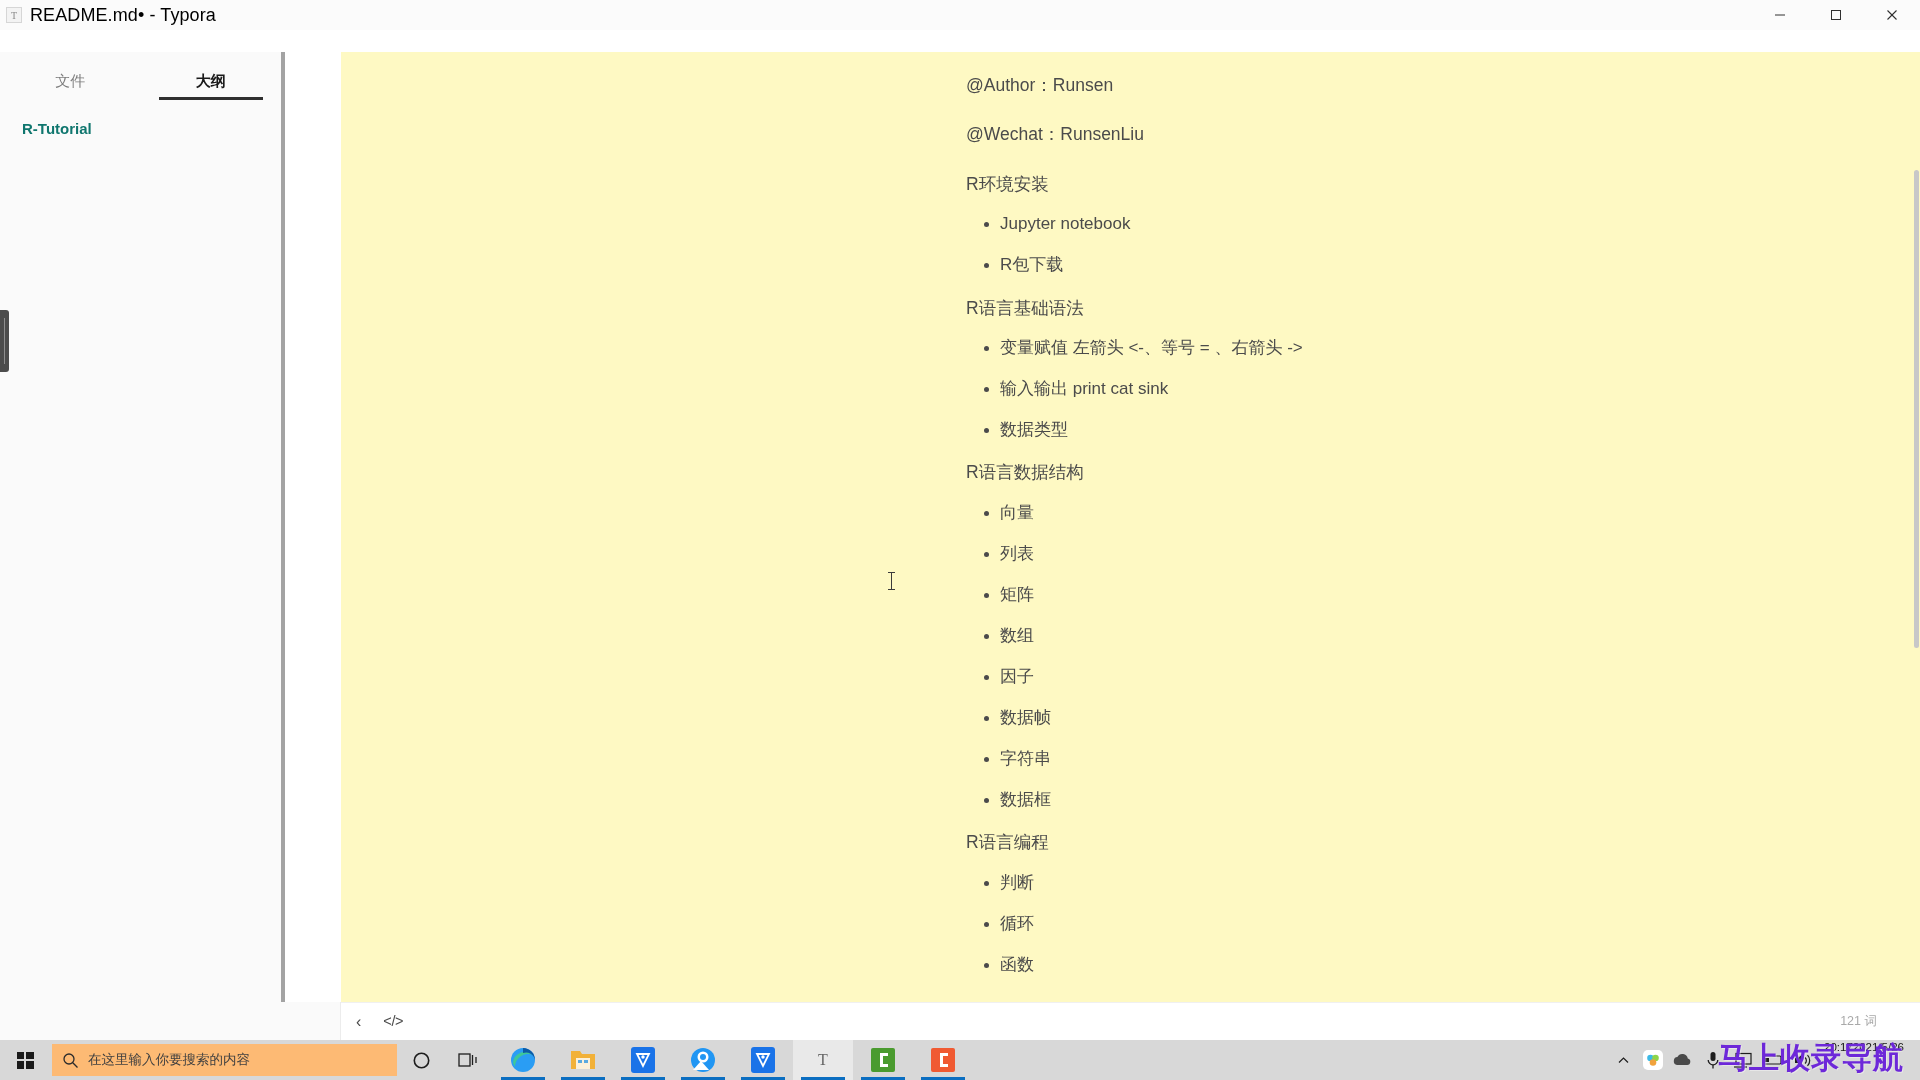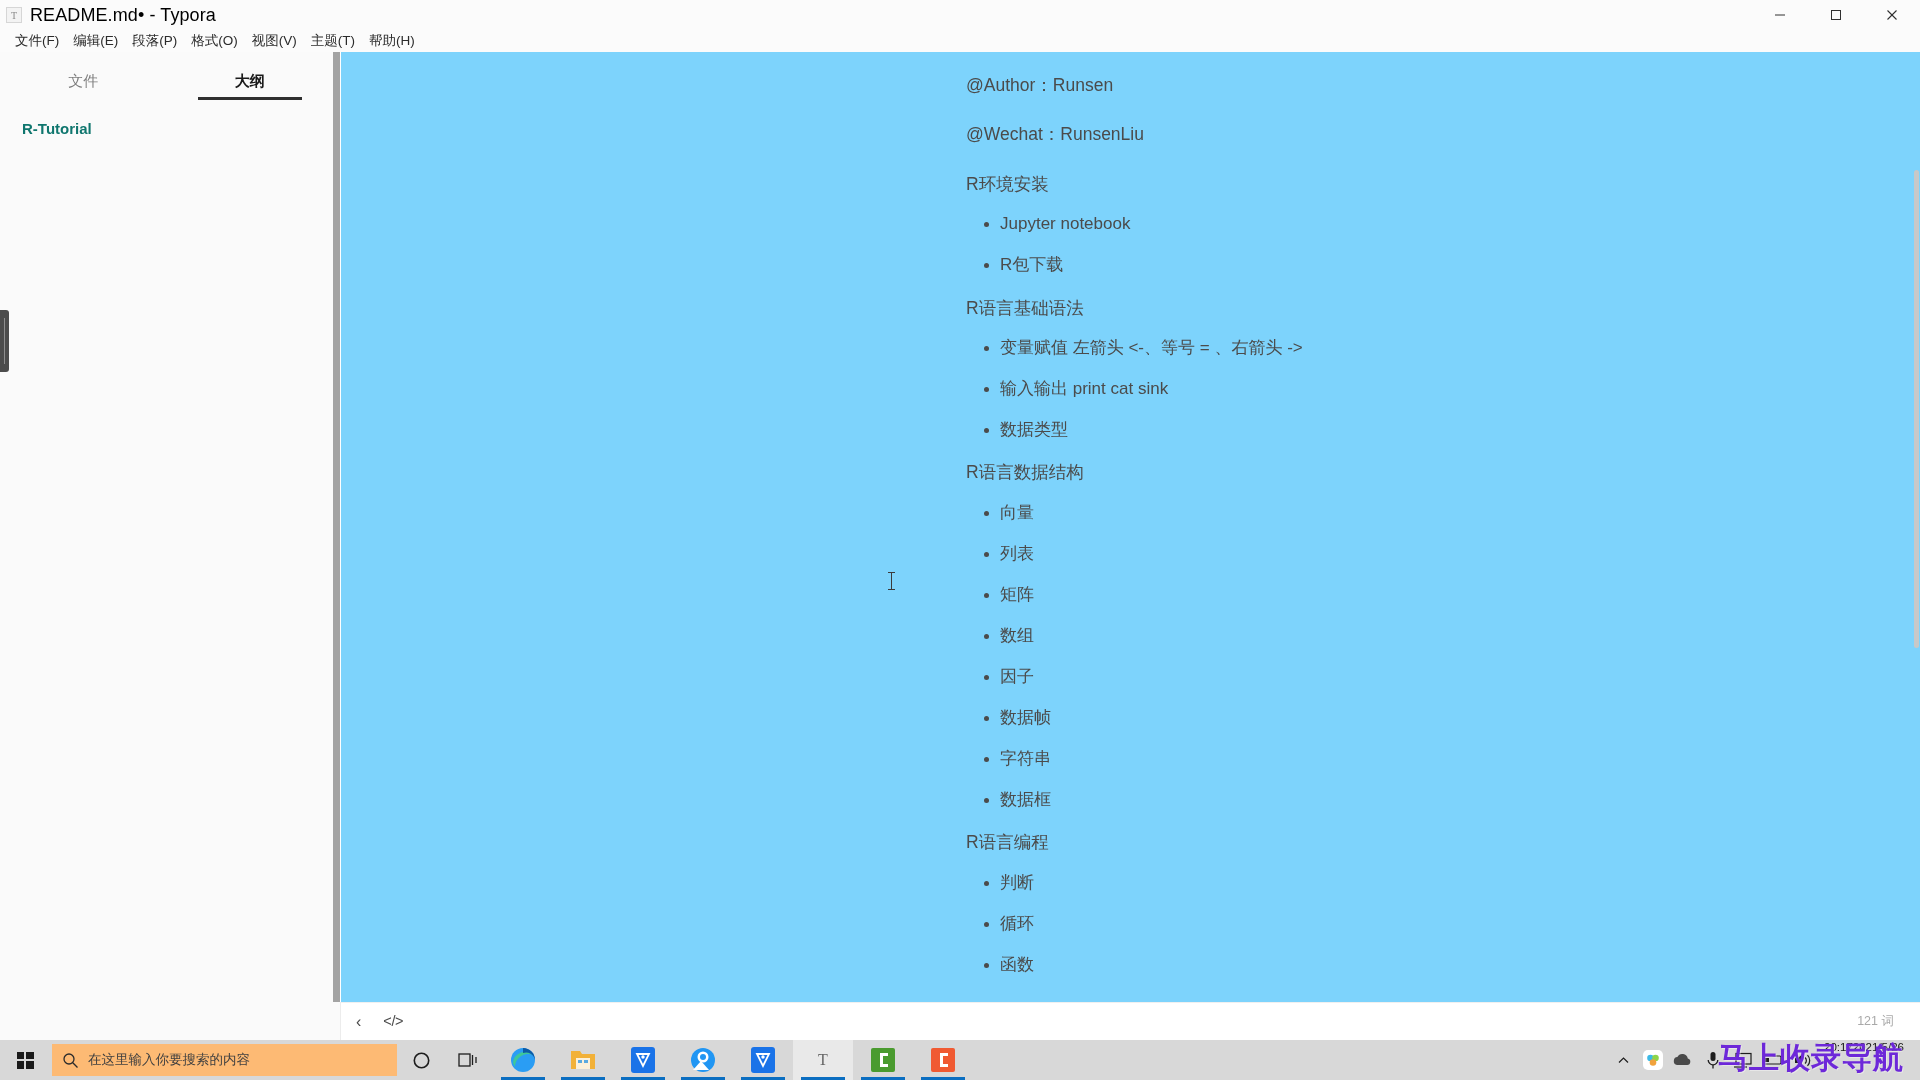--- a/index.html
+++ b/index.html
@@ -50,23 +50,23 @@
   }
   .menu-item {
     font-size: 13.5px; color: #2b2b2b;
     padding: 2px 7px;
     white-space: nowrap;
   }
 
   
   .sidebar {
     position: absolute; left: 0; top: 52px;
-    width: 340px; height: 950px;
+    width: 285px; height: 950px;
     background: #fafafa;
-    border-right: 7px solid #a3a3a3;
+    border-right: 4px solid #a3a3a3;
   }
   .side-tabs {
     display: flex; align-items: flex-end;
     height: 48px;
     padding: 0 0 0 0;
   }
   .side-tab {
     flex: 1;
     text-align: center;
     font-size: 15px;
@@ -95,21 +95,21 @@
   }
   .side-handle .grip {
     position: absolute; left: 4px; top: 8px;
     width: 1px; height: 46px; background: #8e8e8e;
   }
 
   
   .editor {
     position: absolute; left: 341px; top: 52px;
     width: 1579px; height: 950px;
-    background: #7dd3fc;
+    background: #fef9c3;
     overflow: hidden;
   }
   .doc {
     position: absolute; left: 0; top: 0;
     width: 1560px;
     padding: 0;
   }
   .content {
     position: absolute; left: 625px; top: 22px;
     width: 1010px;
@@ -177,21 +177,21 @@
     position: absolute; left: 341px; top: 1002px;
     width: 1579px; height: 38px;
     background: #ffffff;
     border-top: 1px solid #f0f0f0;
     display: flex; align-items: center;
   }
   .sb-left { display: flex; align-items: center; gap: 22px; padding-left: 15px; }
   .sb-btn { font-size: 16px; color: #4b4b4b; line-height: 1; }
   .sb-btn.code { font-size: 14.5px; letter-spacing: -.4px; }
   .sb-spacer { flex: 1; }
-  .sb-words { font-size: 12.5px; color: #a9a9a9; padding-right: 26px; }
+  .sb-words { font-size: 12.5px; color: #a9a9a9; padding-right: 43px; }
   .sb-left-fill {
     position: absolute; left: 0; top: 1002px;
     width: 341px; height: 38px;
     background: #fafafa; border-right: 1px solid #ececec;
   }
 
   
   .taskbar {
     position: absolute; left: 0; top: 1040px;
     width: 1920px; height: 40px;
@@ -282,29 +282,20 @@
         </svg>
     </div>
     <div class="win-btn close">
       <svg width="12" height="12" viewBox="0 0 12 12">
           <line x1="1.5" y1="1.5" x2="10.5" y2="10.5" stroke="#303030" stroke-width="1.1"></line>
           <line x1="10.5" y1="1.5" x2="1.5" y2="10.5" stroke="#303030" stroke-width="1.1"></line>
         </svg>
     </div>
   </div>
 
-  <div class="menubar">
-    <div class="menu-item">文件(F)</div>
-    <div class="menu-item">编辑(E)</div>
-    <div class="menu-item">段落(P)</div>
-    <div class="menu-item">格式(O)</div>
-    <div class="menu-item">视图(V)</div>
-    <div class="menu-item">主题(T)</div>
-    <div class="menu-item">帮助(H)</div>
-  </div>
 
   <div class="sidebar">
     <div class="side-tabs">
       <div class="side-tab">文件</div>
       <div class="side-tab active">大纲</div>
     </div>
     <div class="outline-list">
       <div class="outline-item">R-Tutorial</div>
     </div>
     <div class="side-handle">

